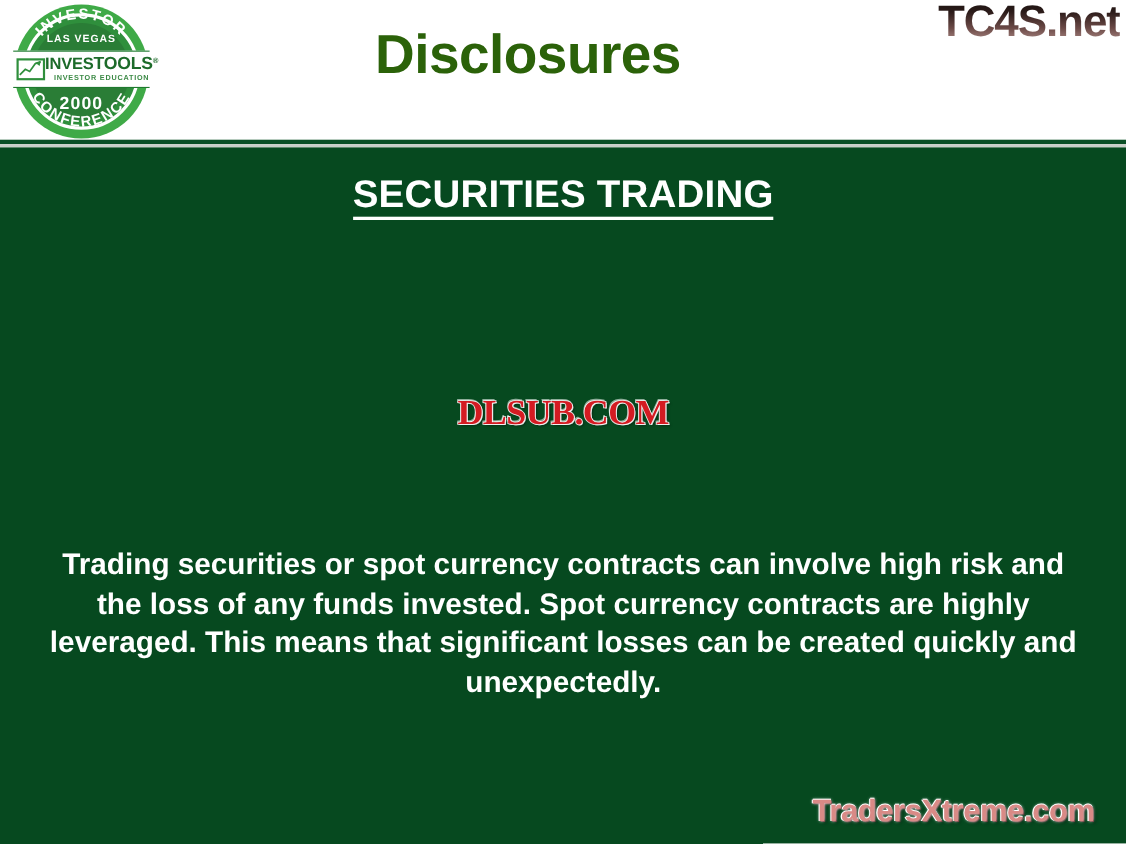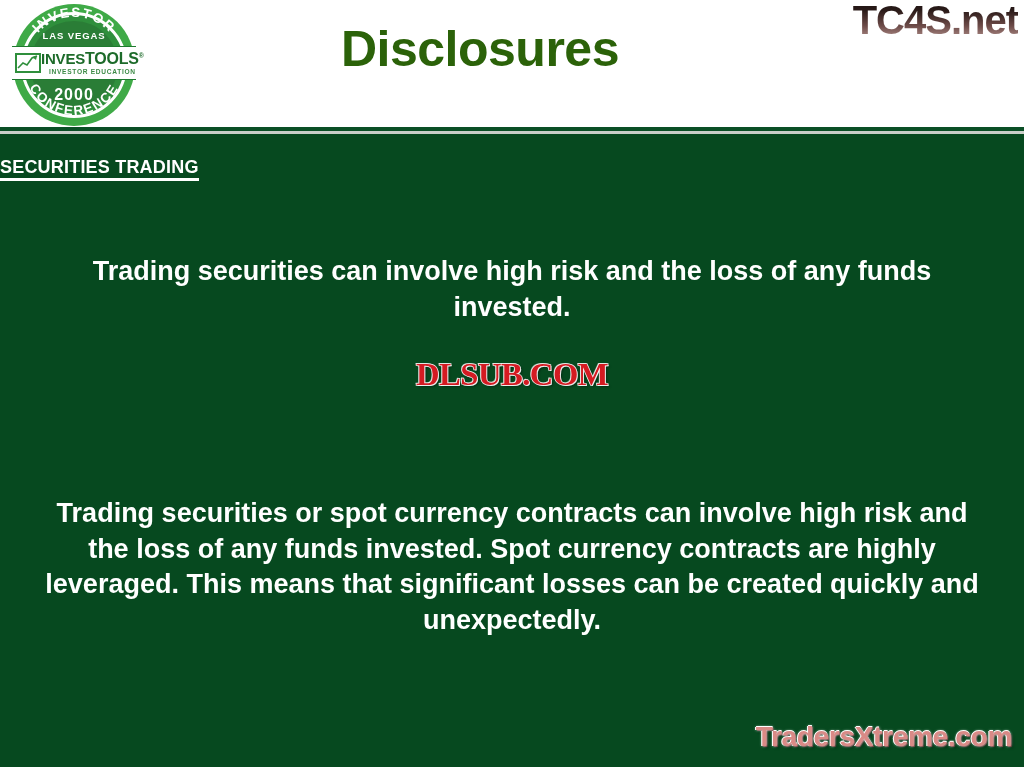--- a/index.html
+++ b/index.html
@@ -199,24 +199,25 @@
     top: 134px;
     width: 1024px;
     height: 633px;
     background: #06491f;
   }
 
   .sec-head {
     position: absolute;
     left: 0;
     width: 1024px;
+    text-align: center;
     color: #ffffff;
     font-family: "Liberation Sans", sans-serif;
     font-weight: bold;
-    font-size: 18px;
+    font-size: 35px;
     letter-spacing: 0.2px;
   }
   .sec-head span {
     border-bottom: 3px solid #ffffff;
     padding-bottom: 1px;
   }
   #sec-head-securities { top: 23px; }
   #sec-head-currency   { top: 258px; }
 
   .para {
@@ -259,21 +260,21 @@
     text-shadow:
       1px 1px 0 rgba(255,255,255,0.85),
       -1px -1px 0 rgba(255,255,255,0.55),
       2px 2px 2px rgba(0,0,0,0.35);
     transform: scaleX(1.02);
   }
 
   
   .wm-traders {
     position: absolute;
-    right: 12px;
+    right: 29px;
     bottom: 14px;
     font-family: "Liberation Sans", sans-serif;
     font-weight: bold;
     font-size: 28px;
     letter-spacing: -0.3px;
     color: #d98a86;
     text-shadow:
       0 0 3px #ffffff,
       1px 1px 0 #5e2b28,
       -1px 0 0 #ffffff,
@@ -330,21 +331,20 @@
   <div class="slide-title">Disclosures</div>
 
   <div class="wm-tc4s">TC4S.net</div>
 
   <div class="body-area">
 
     <div class="sec-head" id="sec-head-securities">
       <span>SECURITIES TRADING</span>
     </div>
 
-    <div class="para" id="para-securities">Trading securities can involve high risk and the loss of any funds invested.</div>
 
     <div class="wm-dlsub">DLSUB.COM</div>
 
 
     <div class="para" id="para-currency">Trading securities or spot currency contracts can involve high risk and the loss of any funds invested.  Spot currency contracts are highly leveraged.  This means that significant losses can be created quickly and unexpectedly.</div>
 
     <div class="wm-traders">TradersXtreme.com</div>
 
   </div>
 

